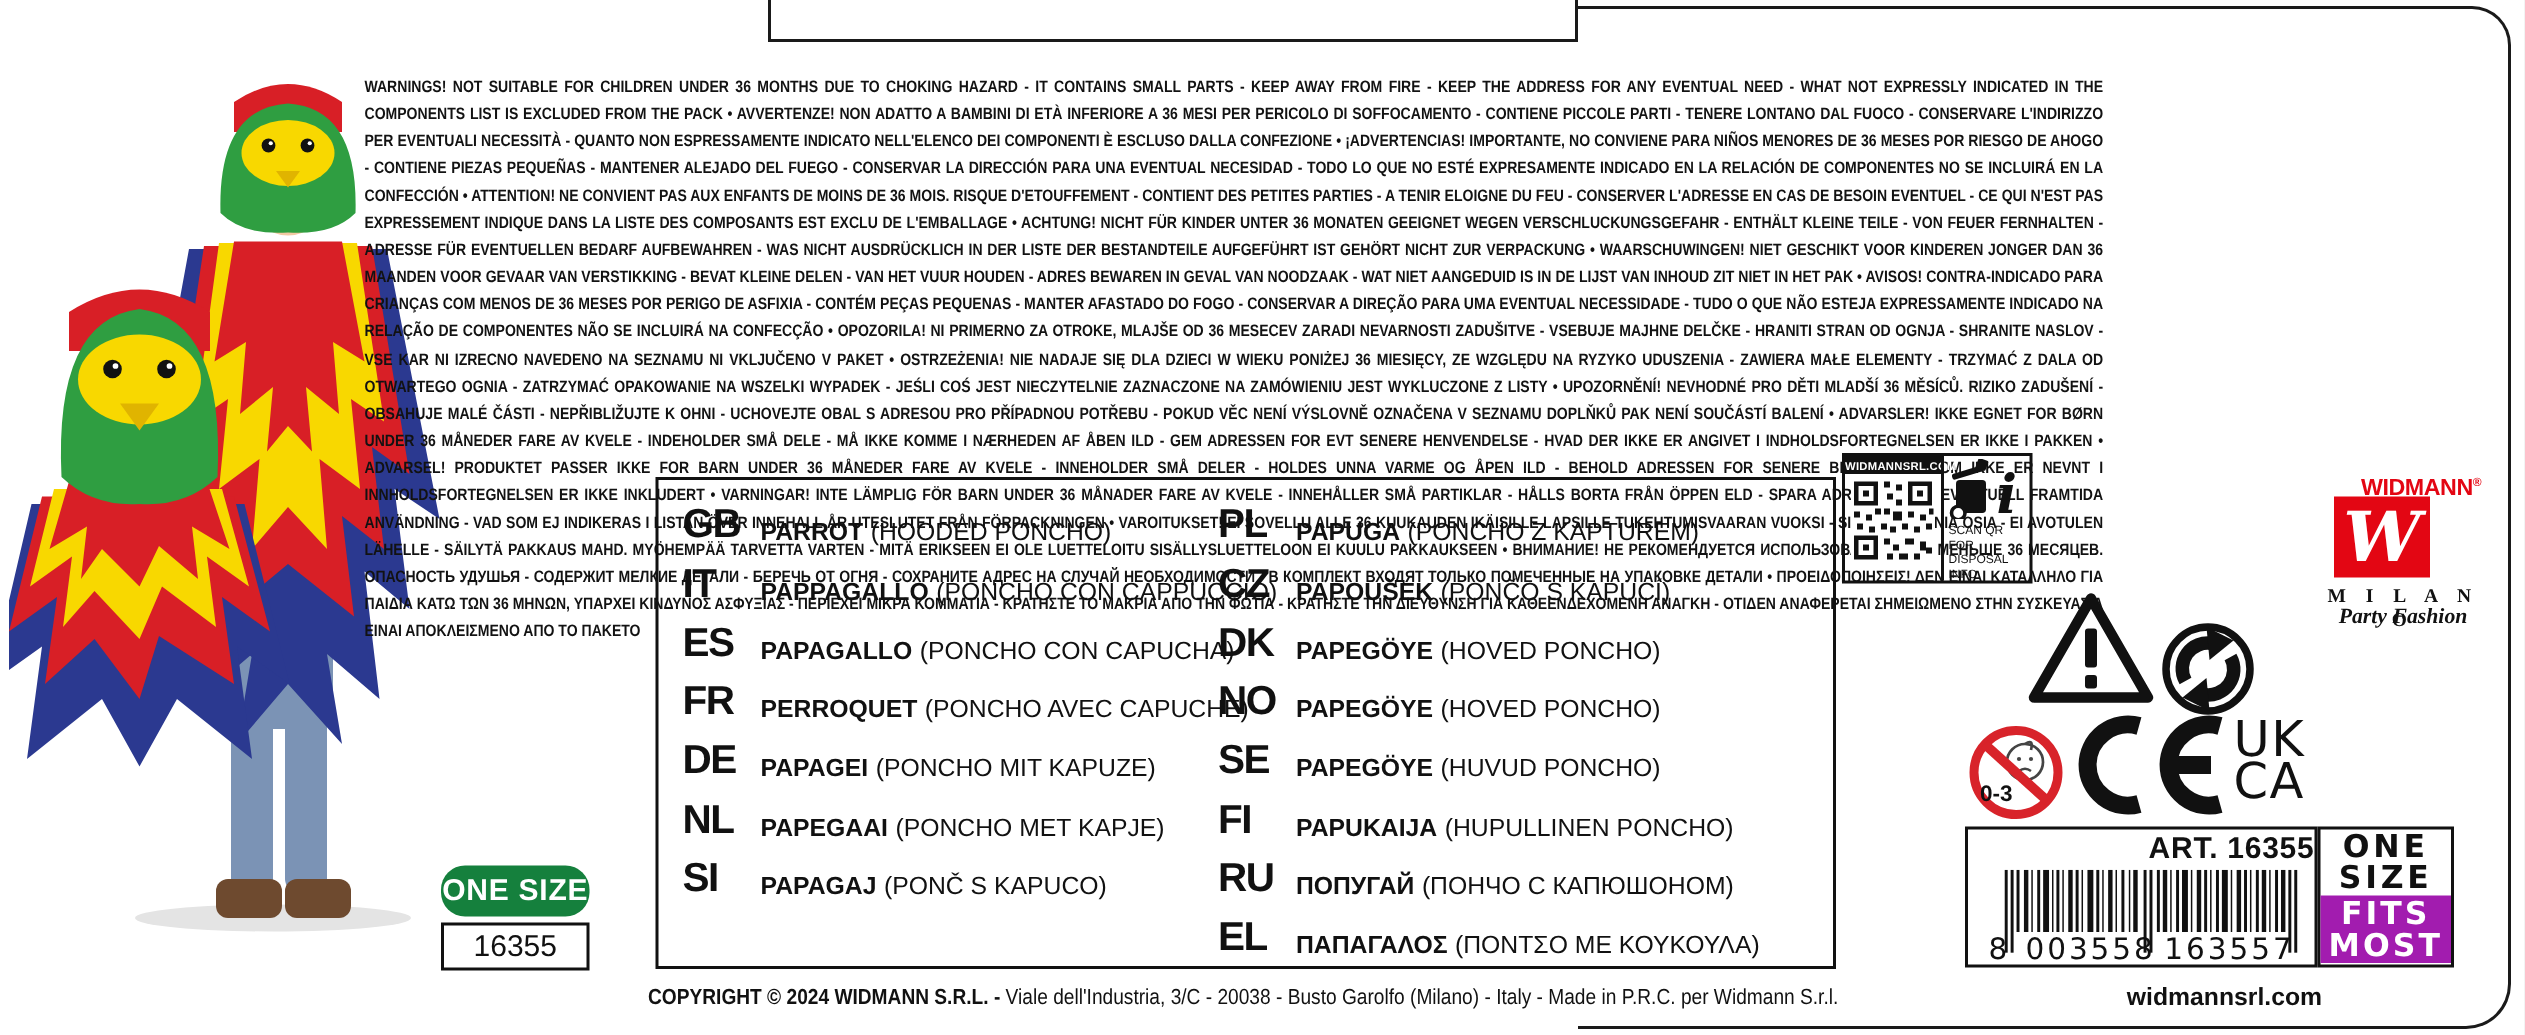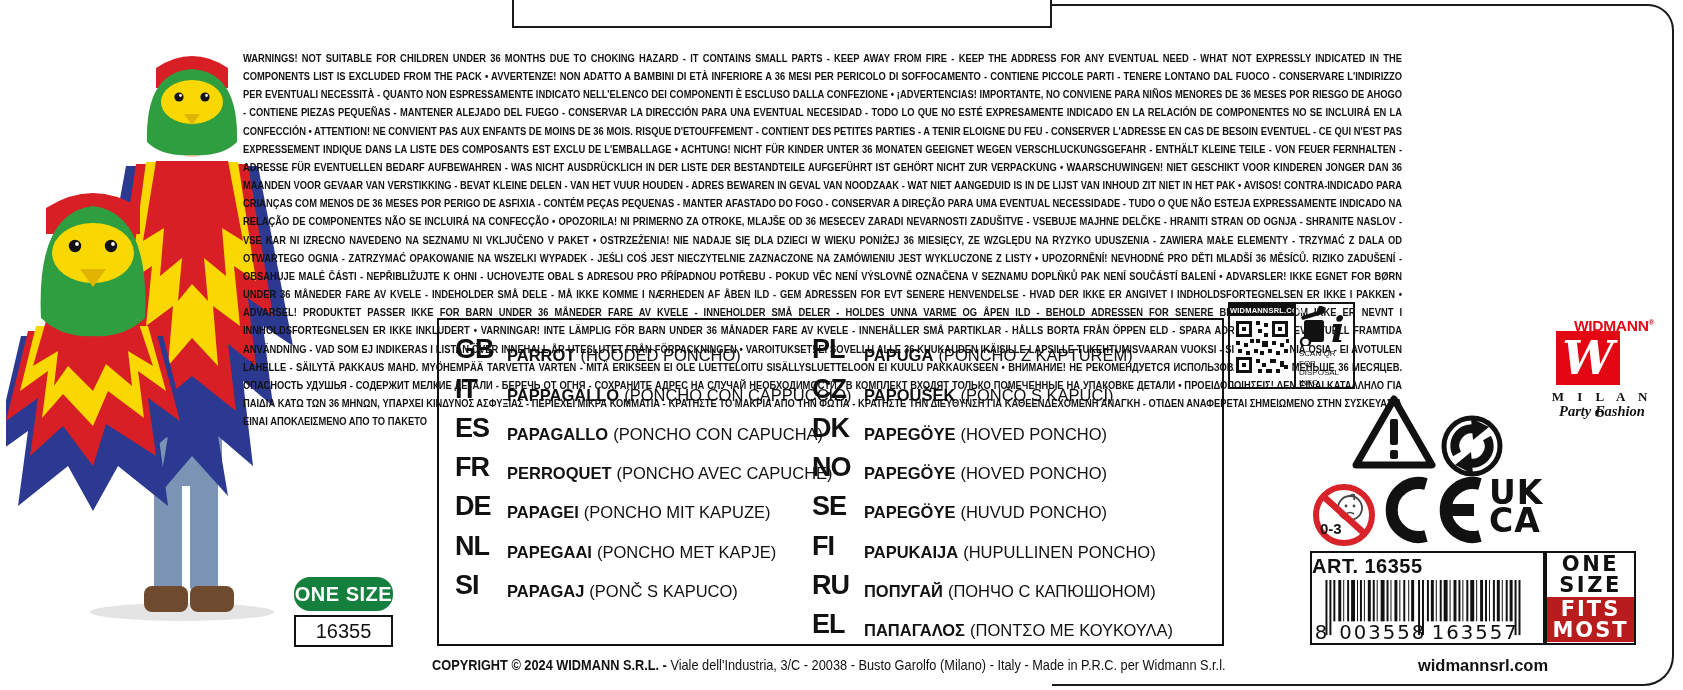--- a/index.html
+++ b/index.html
@@ -60,33 +60,33 @@
     display:flex; align-items:center; justify-content:center; }
   .brand-w { color:#fff; font-family:"DejaVu Serif", serif; font-style:italic;
     font-weight:700; font-size:46px; line-height:1; }
   .brand-city { left:1550px; top:389px; width:104px; text-align:center;
     font-family:"Liberation Serif", serif; font-weight:700; font-size:13px; letter-spacing:5px; }
   .brand-tagline { left:1550px; top:403px; width:104px; text-align:center;
     font-family:"Liberation Serif", serif; font-weight:700; font-style:italic; font-size:14.5px; }
 
   
   .ukca { left:1489px; top:479px; width:70px; font-family:"DejaVu Sans", sans-serif;
-    font-weight:700; font-size:33px; line-height:28px; letter-spacing:1px; }
+    font-weight:400; font-size:33px; line-height:28px; letter-spacing:1px; }
 
   
   .art-box { left:1310px; top:551px; width:235px; height:94px; border:2.5px solid #111;
-    display:flex; flex-direction:column; align-items:flex-start; }
+    display:flex; flex-direction:column; align-items:flex-end; }
   .art-label { font-weight:700; font-size:20px; margin-top:2px; letter-spacing:.5px; }
 
   
   .fit-box { left:1545px; top:551px; width:91px; height:94px; border:2.5px solid #111; }
   .fit-top { height:44px; display:flex; flex-direction:column; align-items:center;
     justify-content:center; font-family:"DejaVu Sans", sans-serif; font-weight:800;
     font-size:21px; line-height:21px; letter-spacing:2.5px; }
-  .fit-bottom { height:45px; background:#b91c1c; color:#fff; display:flex; flex-direction:column;
+  .fit-bottom { height:45px; background:#a21caf; color:#fff; display:flex; flex-direction:column;
     align-items:center; justify-content:center; font-family:"DejaVu Sans", sans-serif;
     font-weight:800; font-size:21px; line-height:21px; letter-spacing:2px; }
 
   
   .copyright { left:432px; top:657px; width:900px; white-space:nowrap;
     transform:scaleX(0.88); transform-origin:0 50%; font-size:14.5px; }
   .copyright b { font-weight:700; }
   .website { left:1405px; top:656px; width:156px; text-align:center;
     font-weight:700; font-size:16.5px; }
 </style>

